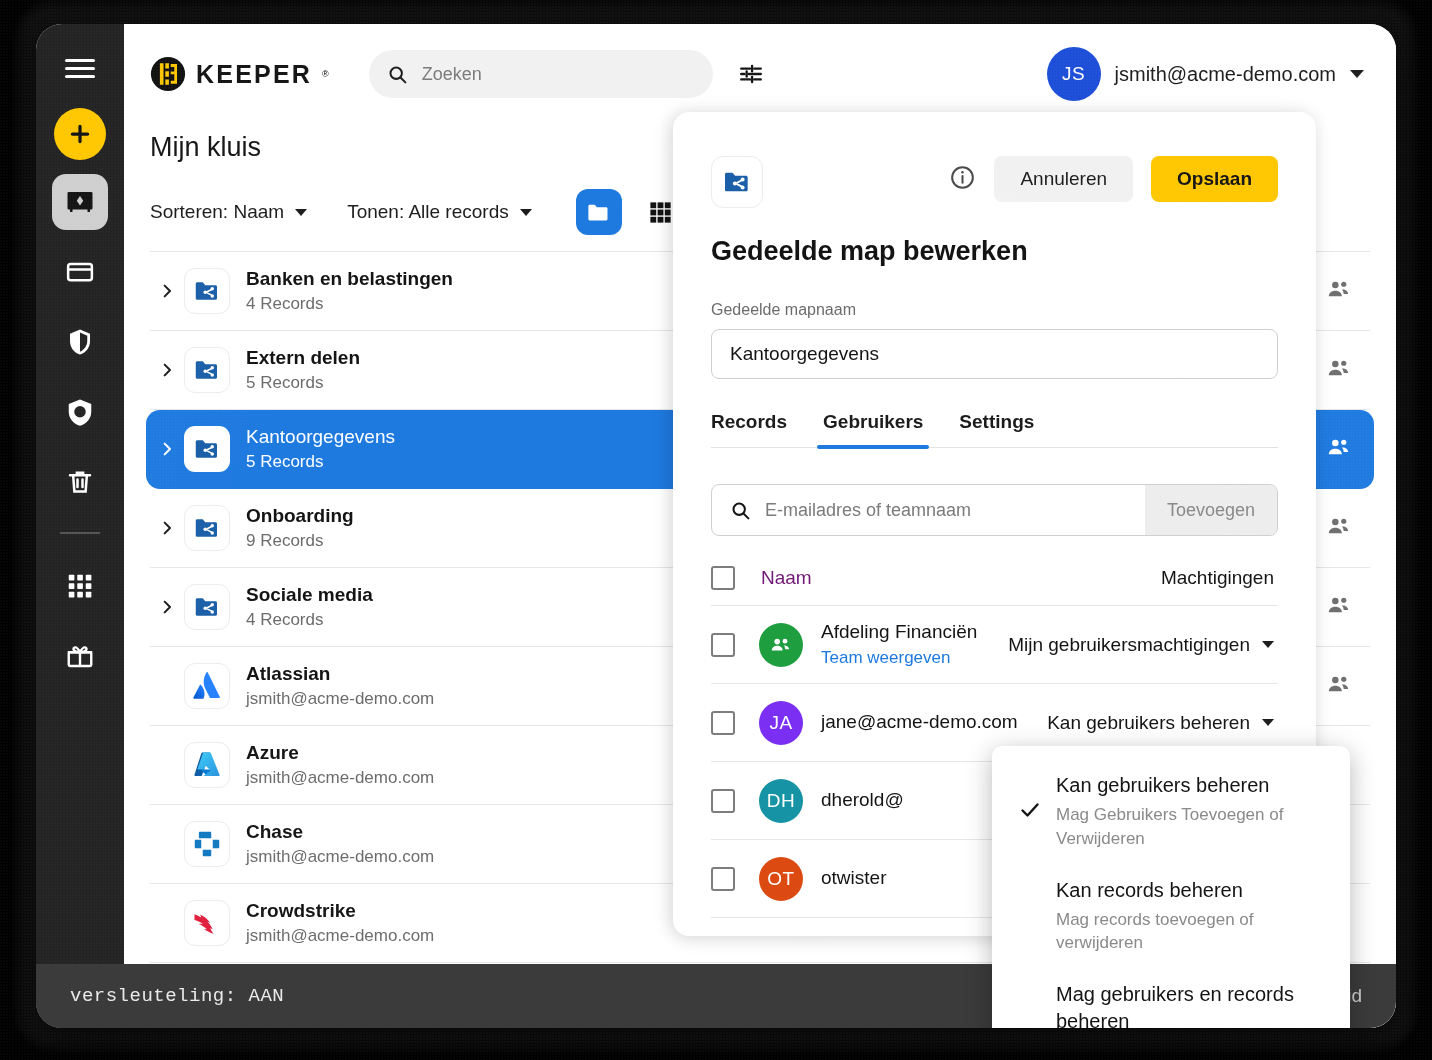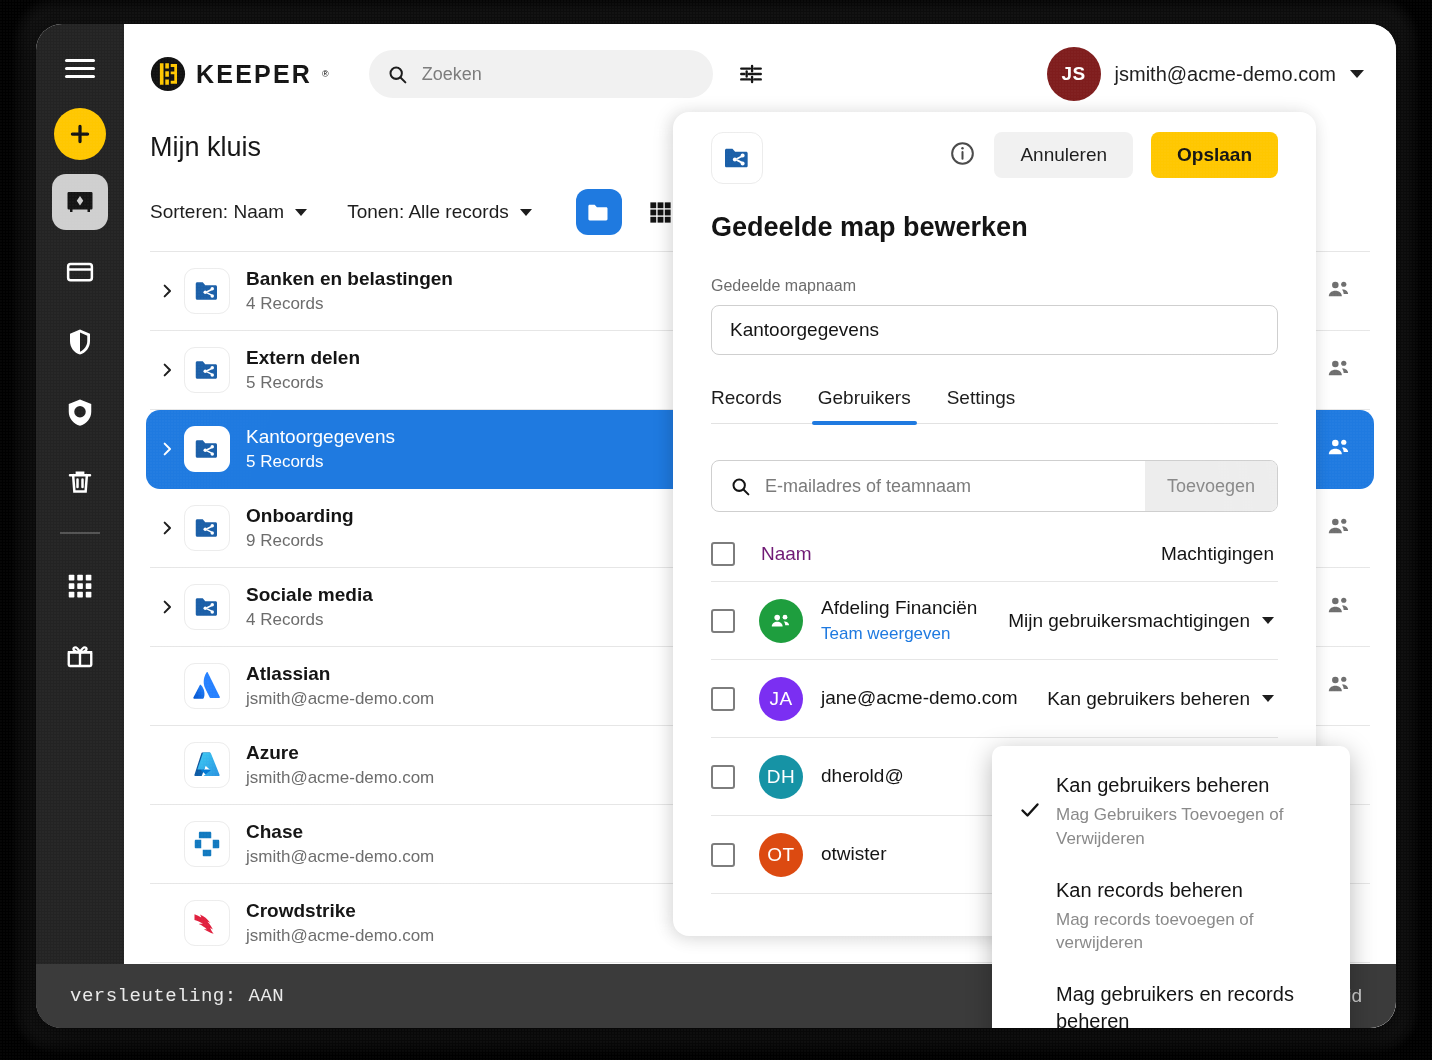--- a/index.html
+++ b/index.html
@@ -86,23 +86,23 @@
   .search-ph { font-size: 18px; color: #7b7b7b; }
   .tune-btn { margin-left: 22px; width: 32px; height: 32px; display:flex; align-items:center; justify-content:center; }
   .tune-btn svg { width: 26px; height: 26px; }
 
   .user-menu {
     position: absolute; right: 32px; top: 50%; transform: translateY(-50%);
     display: flex; align-items: center; gap: 14px;
   }
   .avatar-lg {
     width: 54px; height: 54px; border-radius: 50%;
-    background: #7f1d1d; color: #fff;
+    background: #1d4ed8; color: #fff;
     display:flex; align-items:center; justify-content:center;
-    font-size: 19px; font-weight: 700; letter-spacing: .5px;
+    font-size: 19px; font-weight: 400; letter-spacing: .5px;
   }
   .user-email { font-size: 20px; color: #1c1c1c; }
   .caret { width: 0; height: 0; border-left: 7px solid transparent; border-right: 7px solid transparent; border-top: 8px solid #1c1c1c; }
 
   
   .vault-title { font-size: 27px; font-weight: 400; color: #141414; padding: 8px 0 0 26px; }
 
   .toolbar { display: flex; align-items: center; padding: 26px 0 0 26px; gap: 0; }
   .tb-drop { display: flex; align-items: center; gap: 11px; font-size: 19px; color: #1c1c1c; }
   .tb-drop + .tb-drop { margin-left: 40px; }
@@ -144,21 +144,21 @@
   .people svg { width: 26px; height: 26px; color: #6e6e6e; }
   .row.sel .people svg { color: #fff; }
 
   
   .panel {
     position: absolute; left: 637px; top: 88px; width: 643px; height: 824px;
     background: #fff; border-radius: 16px;
     box-shadow: -4px 0 18px rgba(0,0,0,.10), 0 4px 18px rgba(0,0,0,.08);
     overflow: hidden;
   }
-  .panel-inner { padding: 20px 38px 0 38px; position: relative; height: 100%; }
+  .panel-inner { padding: 44px 38px 0 38px; position: relative; height: 100%; }
   .panel-head { display: flex; align-items: flex-start; }
   .panel-fico {
     width: 52px; height: 52px; border-radius: 12px; background: #fff;
     border: 1px solid #ececec; display:flex; align-items:center; justify-content:center;
   }
   .panel-fico svg { width: 32px; height: 32px; }
   .panel-actions { margin-left: auto; display: flex; align-items: center; gap: 18px; }
   .info-ico svg { width: 27px; height: 27px; color: #4a4a4a; }
   .btn {
     height: 46px; border-radius: 8px; padding: 0 26px;
@@ -169,21 +169,21 @@
   .btn-save { background: #FFC700; color: #141414; }
 
   .panel-title { font-size: 27px; font-weight: 600; color: #141414; margin-top: 28px; }
   .field-label { font-size: 16px; color: #6c6c6c; margin-top: 34px; }
   .field-input {
     margin-top: 10px; height: 50px; border: 1px solid #cfcfcf; border-radius: 8px;
     display:flex; align-items:center; padding: 0 18px;
     font-size: 19px; color: #141414;
   }
 
-  .tabs { display: flex; gap: 0; margin-top: 32px; border-bottom: 1px solid #e2e2e2; }
+  .tabs { display: flex; gap: 0; margin-top: 32px; border-bottom: 1px solid #e2e2e2; font-weight: bold; }
   .tab {
     font-size: 19px; color: #1c1c1c; padding: 0 0 14px 0; margin-right: 36px;
     position: relative; cursor: pointer;
   }
   .tab.active::after {
     content: ''; position: absolute; left: -6px; right: -6px; bottom: -2px;
     height: 4px; background: #1f7ae0; border-radius: 3px;
   }
 
   .adduser {

